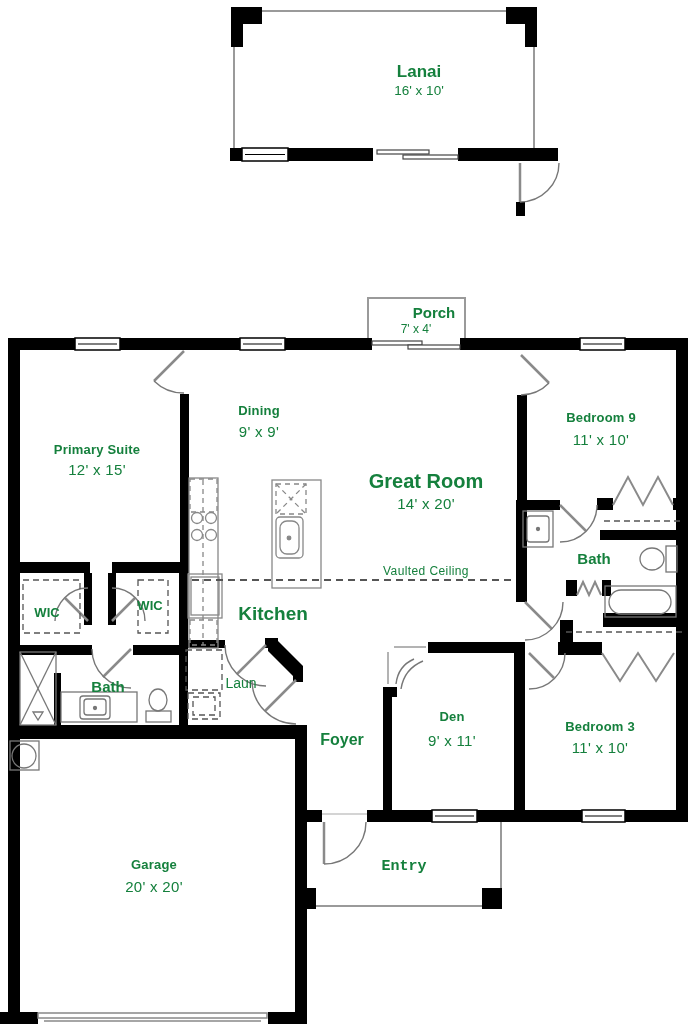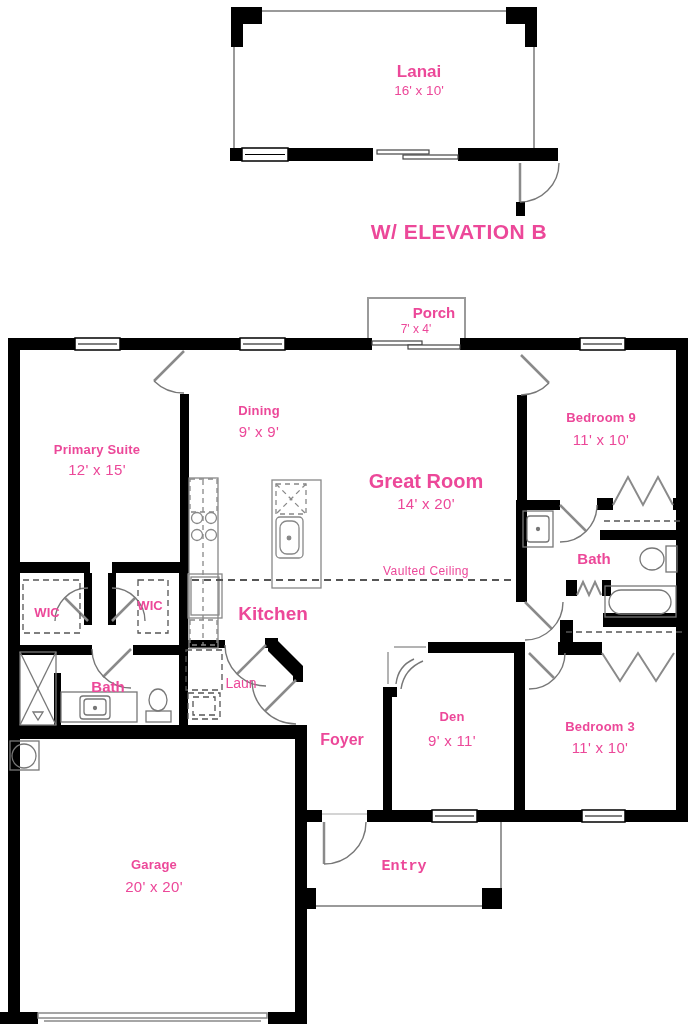--- a/index.html
+++ b/index.html
@@ -1,20 +1,20 @@
 <!DOCTYPE html>
 <html><head>
 <meta charset="utf-8">
 <style>
   html,body{margin:0;padding:0;background:#ffffff;}
   #plan{position:relative;width:688px;height:1024px;background:#ffffff;overflow:hidden;
         font-family:"Liberation Sans", sans-serif;color:#111;}
   #plan svg{position:absolute;left:0;top:0;}
   .lbl{position:absolute;transform:translate(-50%,-50%);white-space:nowrap;
-       color:#ec4899;text-align:center;line-height:1;}
+       color:#15803d;text-align:center;line-height:1;}
   .room-name{font-weight:bold;font-size:13px;letter-spacing:.2px;}
   .room-dims{font-weight:normal;font-size:15px;letter-spacing:.3px;}
   .sm{font-size:15px;}
   .xs{font-size:13px;}
   .note{font-size:12px;font-weight:normal;letter-spacing:.4px;}
   .big{font-size:21px;font-weight:bold;letter-spacing:.5px;}
 </style>
 </head>
 <body>
 
@@ -313,21 +313,20 @@
     <line x1="501" y1="822" x2="501" y2="889" stroke="#9a9a9a" stroke-width="2"></line>
     <line x1="316" y1="906" x2="482" y2="906" stroke="#9a9a9a" stroke-width="2"></line>
     <rect x="300" y="888" width="16" height="21" fill="#000"></rect>
     <rect x="482" y="888" width="20" height="21" fill="#000"></rect>
   </g>
 </svg>
 
   <div class="lbl" style="left:419px;top:71px;font-size:17px;font-weight:bold;">Lanai</div>
   <div class="lbl" style="left:419px;top:91px;font-size:13.5px;text-align:right;">16' x 10'</div>
 
-  <div class="lbl big" style="left:459px;top:231px;">W/ ELEVATION B</div>
 
   <div class="lbl" style="left:416px;top:312px;font-size:15px;font-weight:bold;padding-left:36px;">Porch</div>
   <div class="lbl" style="left:416px;top:329px;font-size:12px;">7' x 4'</div>
 
   <div class="lbl room-name" style="left:259px;top:410px;">Dining</div>
   <div class="lbl room-dims" style="left:259px;top:431px;">9' x 9'</div>
 
   <div class="lbl room-name" style="left:97px;top:449px;">Primary Suite</div>
   <div class="lbl room-dims" style="left:97px;top:469px;">12' x 15'</div>
 

